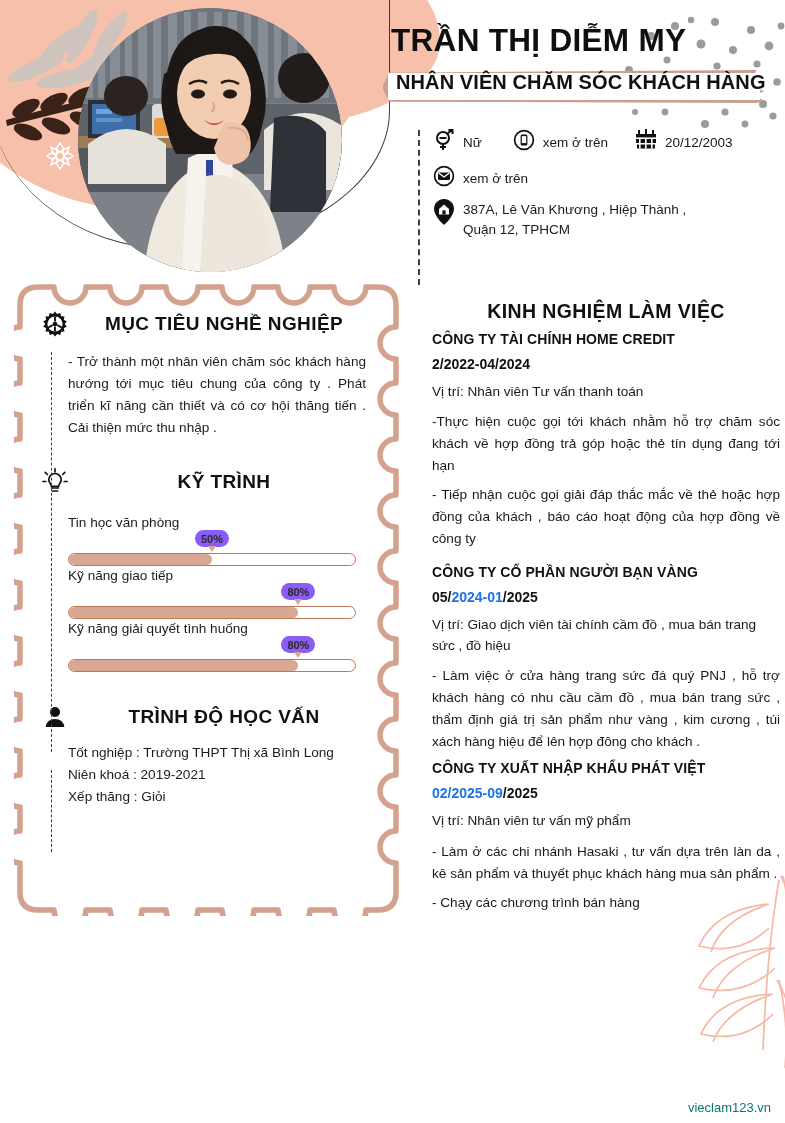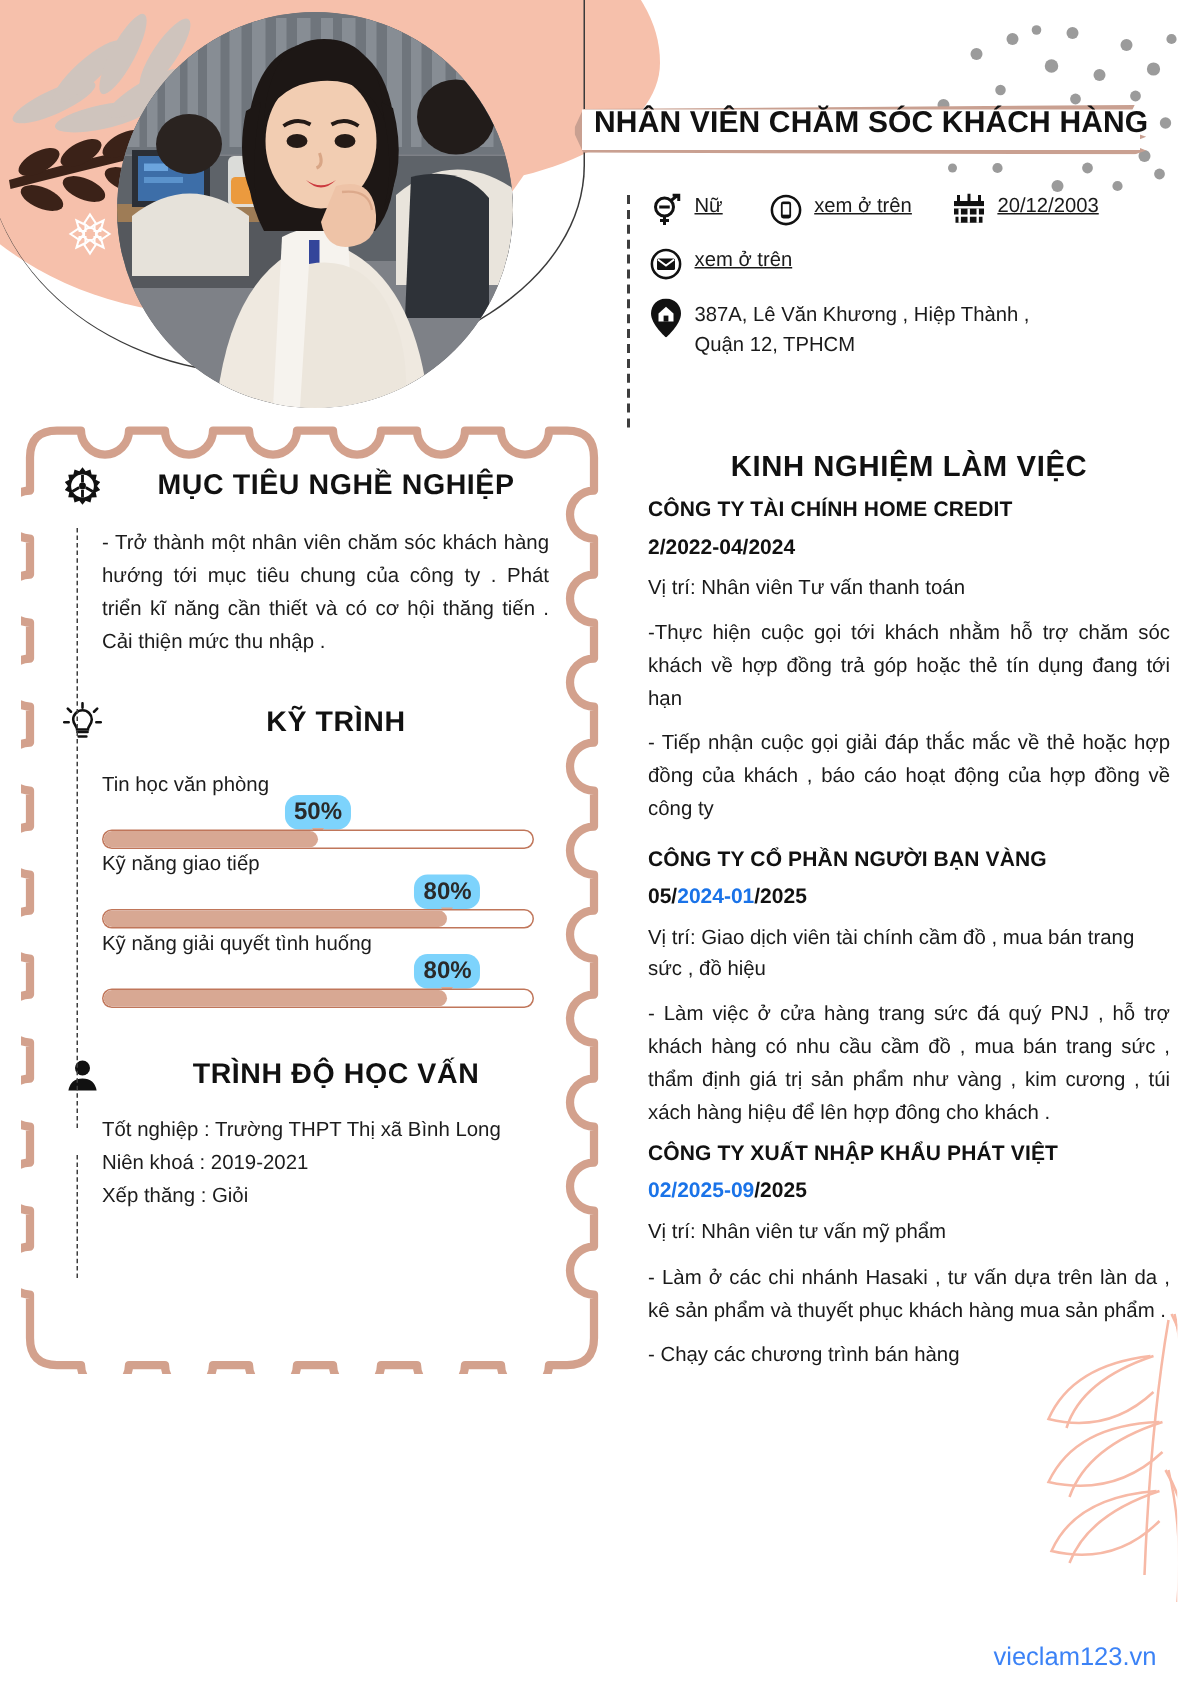--- a/index.html
+++ b/index.html
@@ -97,21 +97,21 @@
     white-space: nowrap; z-index:5;
   }
 
   
   .contact {
     position: absolute; left: 432px; top: 128px;
     width: 348px; z-index: 5;
     font-size: 13.5px; color: #1a1a1a;
   }
   .c-row { display:flex; align-items:flex-start; margin-bottom:12px; }
-  .c-item { display:flex; align-items:flex-start;text-decoration:underline; }
+  .c-item { display:flex; align-items:flex-end; }
   .c-ico { width:24px; height:24px; flex:0 0 24px; display:flex; align-items:center; justify-content:center; }
   .c-txt { margin-left:7px; line-height:1.35; }
   .c-gap { width: 30px; flex:0 0 30px; }
   .c-gap2 { width: 26px; flex:0 0 26px; }
   .addr { margin-left:7px; line-height:1.5; font-size:13.5px; }
 
   
   .vdiv {
     position:absolute; left:418px; top:130px;
     width:0; height:155px;
@@ -158,22 +158,22 @@
     margin: 10px 36px 0 54px;
     font-size:13.6px; line-height:1.62; color:#1c1c1c;
     text-align: justify;
   }
 
   .skill-label { font-size:13.6px; color:#1c1c1c; margin: 0 0 0 54px; }
   .bar-zone { position:relative; margin: 0 46px 0 54px; height: 38px; }
   .bubble {
     position:absolute; top:0;
     transform: translateX(-50%);
-    background:#7dd3fc; color:#2a2a2a;
-    font-size:16px; font-weight:700;
+    background:#8b5cf6; color:#2a2a2a;
+    font-size:11px; font-weight:700;
     padding:2.5px 6px; border-radius:9px;
     white-space:nowrap;
   }
   .bubble::after{
     content:""; position:absolute; left:50%; bottom:-5px;
     transform:translateX(-50%);
     border-left:4px solid transparent; border-right:4px solid transparent;
     border-top:6px solid #d8a893;
   }
   .bar-track {
@@ -199,21 +199,21 @@
   .job-dates { font-size:14px; font-weight:700; color:#111; margin-bottom:10px; }
   .job-dates .hl { color:#1a73e8; }
   .job-pos { font-size:13.6px; color:#1a1a1a; line-height:1.5; margin-bottom:9px; }
   .job-bullet { font-size:13.6px; color:#1a1a1a; line-height:1.62; text-align:justify; margin-bottom:7px; }
   .job-bullet.last { margin-bottom:14px; }
 
   
   .leaf-br { position:absolute; right:-6px; bottom:38px; width:190px; height:215px; z-index:1; }
   .watermark {
     position:absolute; right:14px; bottom:8px;
-    font-size:17px; color:#3b82f6; z-index:6;
+    font-size:13px; color:#0f766e; z-index:6;
   }
 </style>
 </head>
 <body>
 
 <div id="page">
 
   <div class="peach-blob"></div>
   <div class="peach-blob2"></div>
 
@@ -352,20 +352,21 @@
           <circle cx="120" cy="96" r="3.6"></circle>
           <circle cx="100" cy="108" r="4"></circle>
         <circle cx="140" cy="108" r="3.4"></circle>
           <circle cx="168" cy="100" r="3.6"></circle>
           <circle cx="60" cy="96" r="3.4"></circle>
         <circle cx="86" cy="4" r="3.2"></circle>
           <circle cx="30" cy="96" r="3"></circle>
           <circle cx="176" cy="10" r="3.4"></circle>
       </g>
     </svg>
+    <div class="name-line">TRẦN THỊ DIỄM MY</div>
     <div class="title-band">
       <div class="band-ribbon"></div>
       <div class="band-inner"></div>
     </div>
     <div class="job-title">NHÂN VIÊN CHĂM SÓC KHÁCH HÀNG</div>
   </div>
 
   <div class="vdiv"></div>
 
   <div class="contact">

